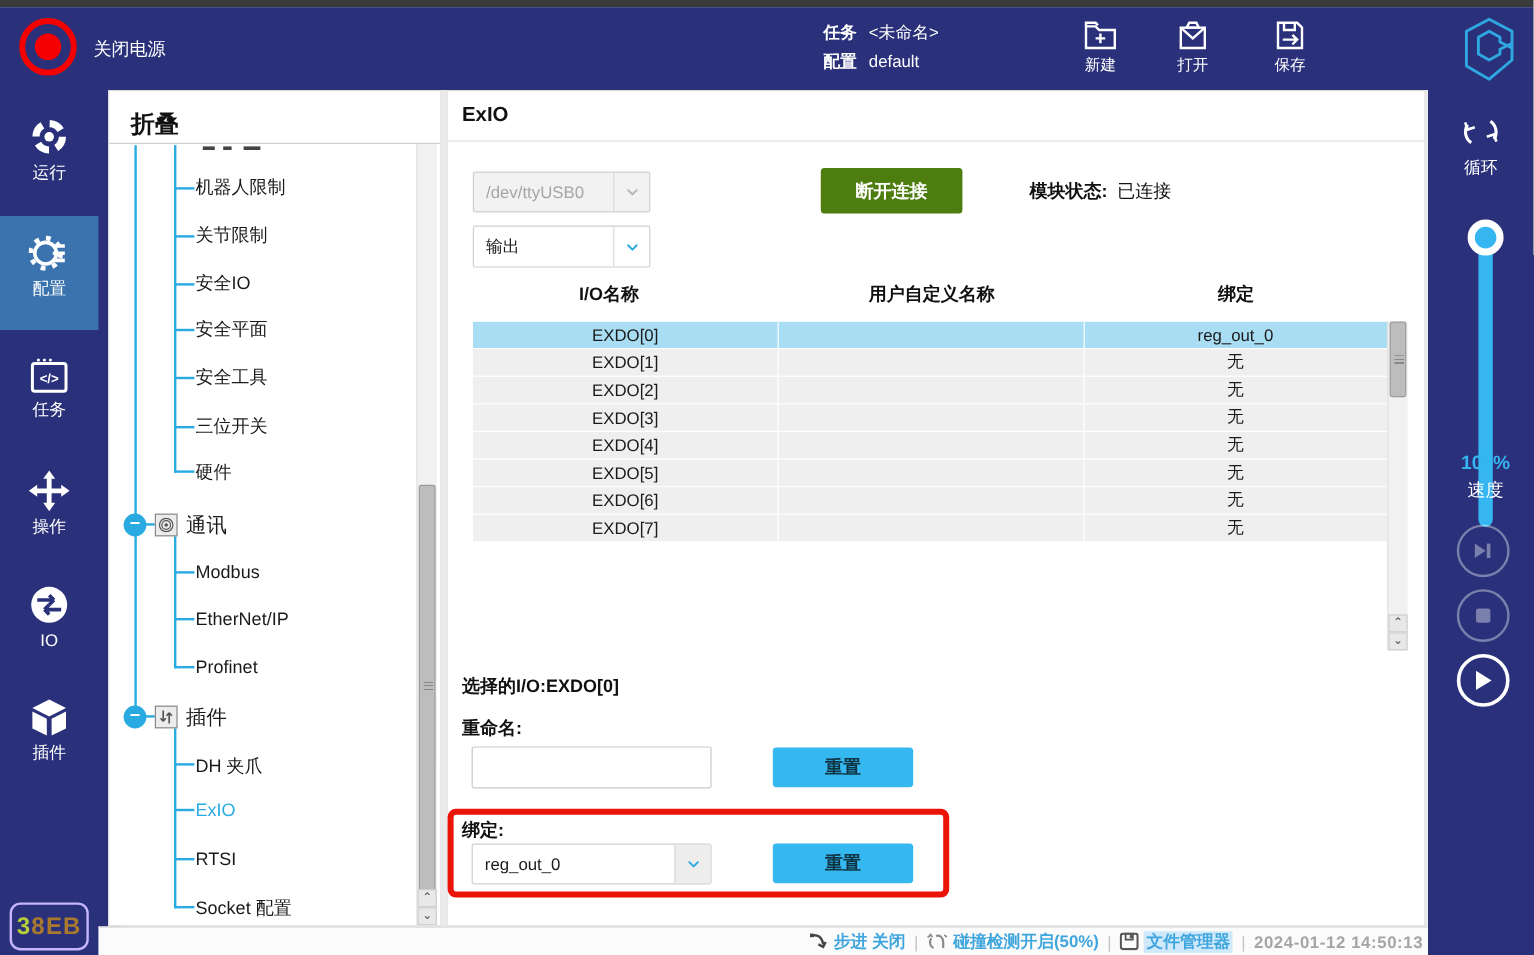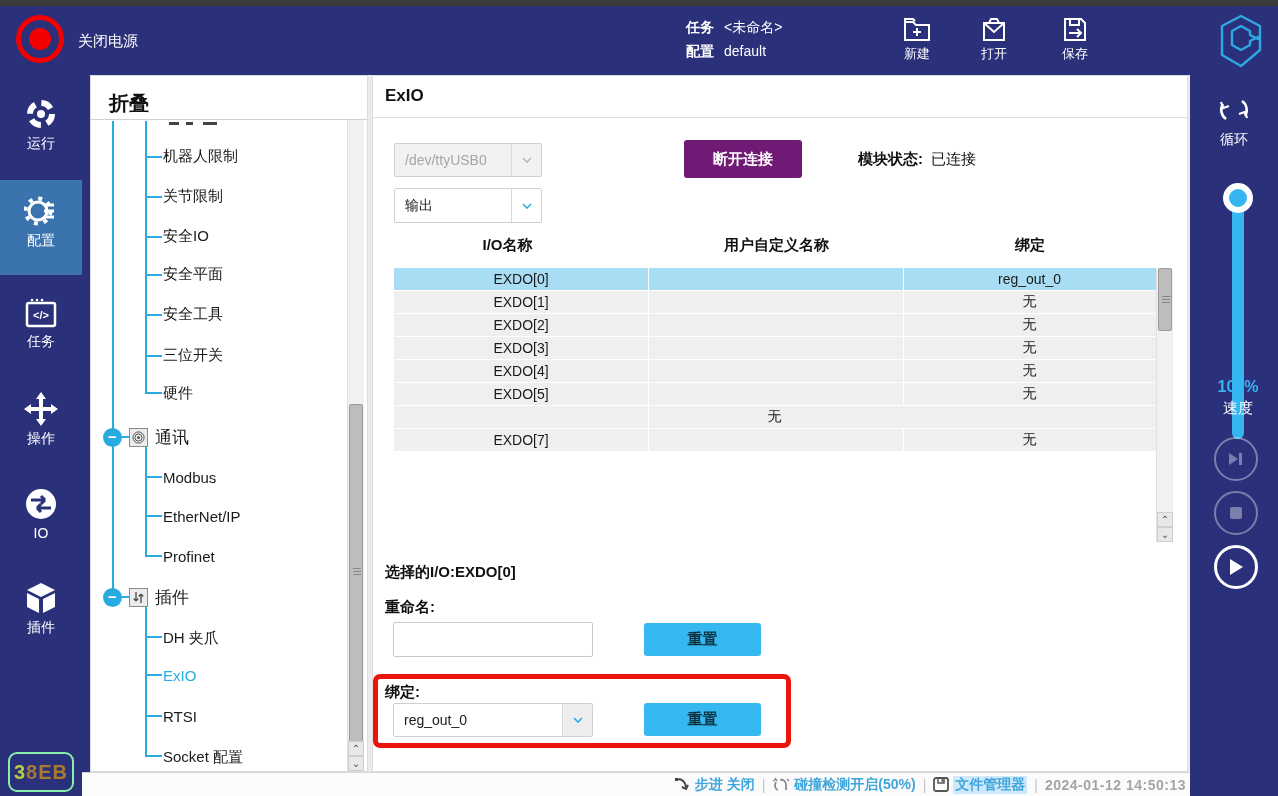--- a/index.html
+++ b/index.html
@@ -18,21 +18,21 @@
   #taskcfg .val{margin-left:10px;font-weight:normal;}
   .tb-action{top:10px;width:62px;text-align:center;color:#fff;font-size:13px;}
   .tb-action svg{display:block;margin:0 auto 3px auto;}
   #logo{left:1218px;top:8px;}
 
   
   #lsb{left:0;top:75px;width:102px;height:721px;background:#2a317a;}
   .lsb-item{left:0;width:82px;height:95px;color:#fff;text-align:center;font-size:14px;}
   .lsb-item.active{background:#3b73af;}
   .lsb-item svg{display:block;margin:14px auto 4px auto;}
-  #badge{left:8px;top:677px;width:66px;height:40px;border:2px solid #86efac;border-radius:9px;text-align:center;line-height:36px;font-size:20px;font-weight:bold;letter-spacing:1px;}
+  #badge{left:8px;top:677px;width:66px;height:40px;border:2px solid #c4b5fd;border-radius:9px;text-align:center;line-height:36px;font-size:20px;font-weight:bold;letter-spacing:1px;}
   #badge .g{color:#b6ce3a;}
   #badge .o{color:#a97a2e;}
 
   
   #treecard{left:90px;top:75px;width:278px;height:697px;background:#fff;border:1px solid #dcdcdc;}
   #treehdr{left:18px;top:14px;font-size:20px;font-weight:bold;color:#111;}
   #treediv{left:0;top:43px;width:276px;height:1px;background:#d0d0d0;}
   .vline{width:2px;background:#29abe2;}
   .tick{height:2px;background:#29abe2;}
   .tree-child{position:absolute;left:72px;font-size:15px;color:#1a1a1a;white-space:nowrap;}
@@ -52,21 +52,21 @@
   
   #maincard{left:372px;top:75px;width:816px;height:697px;background:#fff;border:1px solid #dcdcdc;}
   #maintitle{left:12px;top:10px;font-size:17px;font-weight:bold;color:#111;}
   #maindiv{left:0;top:41px;width:814px;height:1px;background:#e0e0e0;}
   .selbox{position:absolute;height:34px;border:1px solid #cfcfcf;background:#fff;display:flex;align-items:center;font-size:14px;color:#1a1a1a;border-radius:2px;}
   .selbox .stxt{flex:1;padding-left:10px;white-space:nowrap;overflow:hidden;}
   .selbox .schev{width:30px;height:100%;border-left:1px solid #d9d9d9;display:flex;align-items:center;justify-content:center;}
   .selbox.disabled{background:#f2f2f2;color:#a6a6a6;}
   .btn{position:absolute;display:flex;align-items:center;justify-content:center;font-size:15px;border-radius:3px;}
   #btn-connect{left:179px;top:67px;width:120px;height:34px;background:#f0f0f0;border:1px solid #dadada;color:#9b9b9b;}
-  #btn-disconnect{left:311px;top:64px;width:118px;height:38px;background:#701a75;color:#fff;font-weight:bold;}
+  #btn-disconnect{left:311px;top:64px;width:118px;height:38px;background:#4d7c0f;color:#fff;font-weight:bold;}
   #modstatus{left:485px;top:74px;font-size:15px;color:#111;}
   #modstatus b{margin-right:8px;}
   .cyanbtn{background:#35b8f0;color:rgba(0,0,0,.72);font-weight:bold;width:117px;height:33px;}
 
   
   .thead{position:absolute;top:160px;height:24px;font-size:15px;font-weight:bold;color:#111;text-align:center;}
   #tbody{left:21px;top:192px;width:762px;height:274px;overflow:hidden;}
   .trow{display:flex;height:22px;margin-bottom:1px;background:#efefef;}
   .trow.sel{background:#a9ddf3;}
   .tc{display:flex;align-items:center;justify-content:center;font-size:14px;color:#1a1a1a;}
@@ -321,20 +321,21 @@
           <div class="tc c1">EXDO[4]</div>
           <div class="tc c2"></div>
           <div class="tc c3">无</div>
         </div>
       <div class="trow">
           <div class="tc c1">EXDO[5]</div>
           <div class="tc c2"></div>
           <div class="tc c3">无</div>
         </div>
       <div class="trow">
+          <div class="tc c1">EXDO[6]</div>
           <div class="tc c2"></div>
           <div class="tc c3">无</div>
         </div>
       <div class="trow">
           <div class="tc c1">EXDO[7]</div>
           <div class="tc c2"></div>
           <div class="tc c3">无</div>
         </div>
     </div>
 

